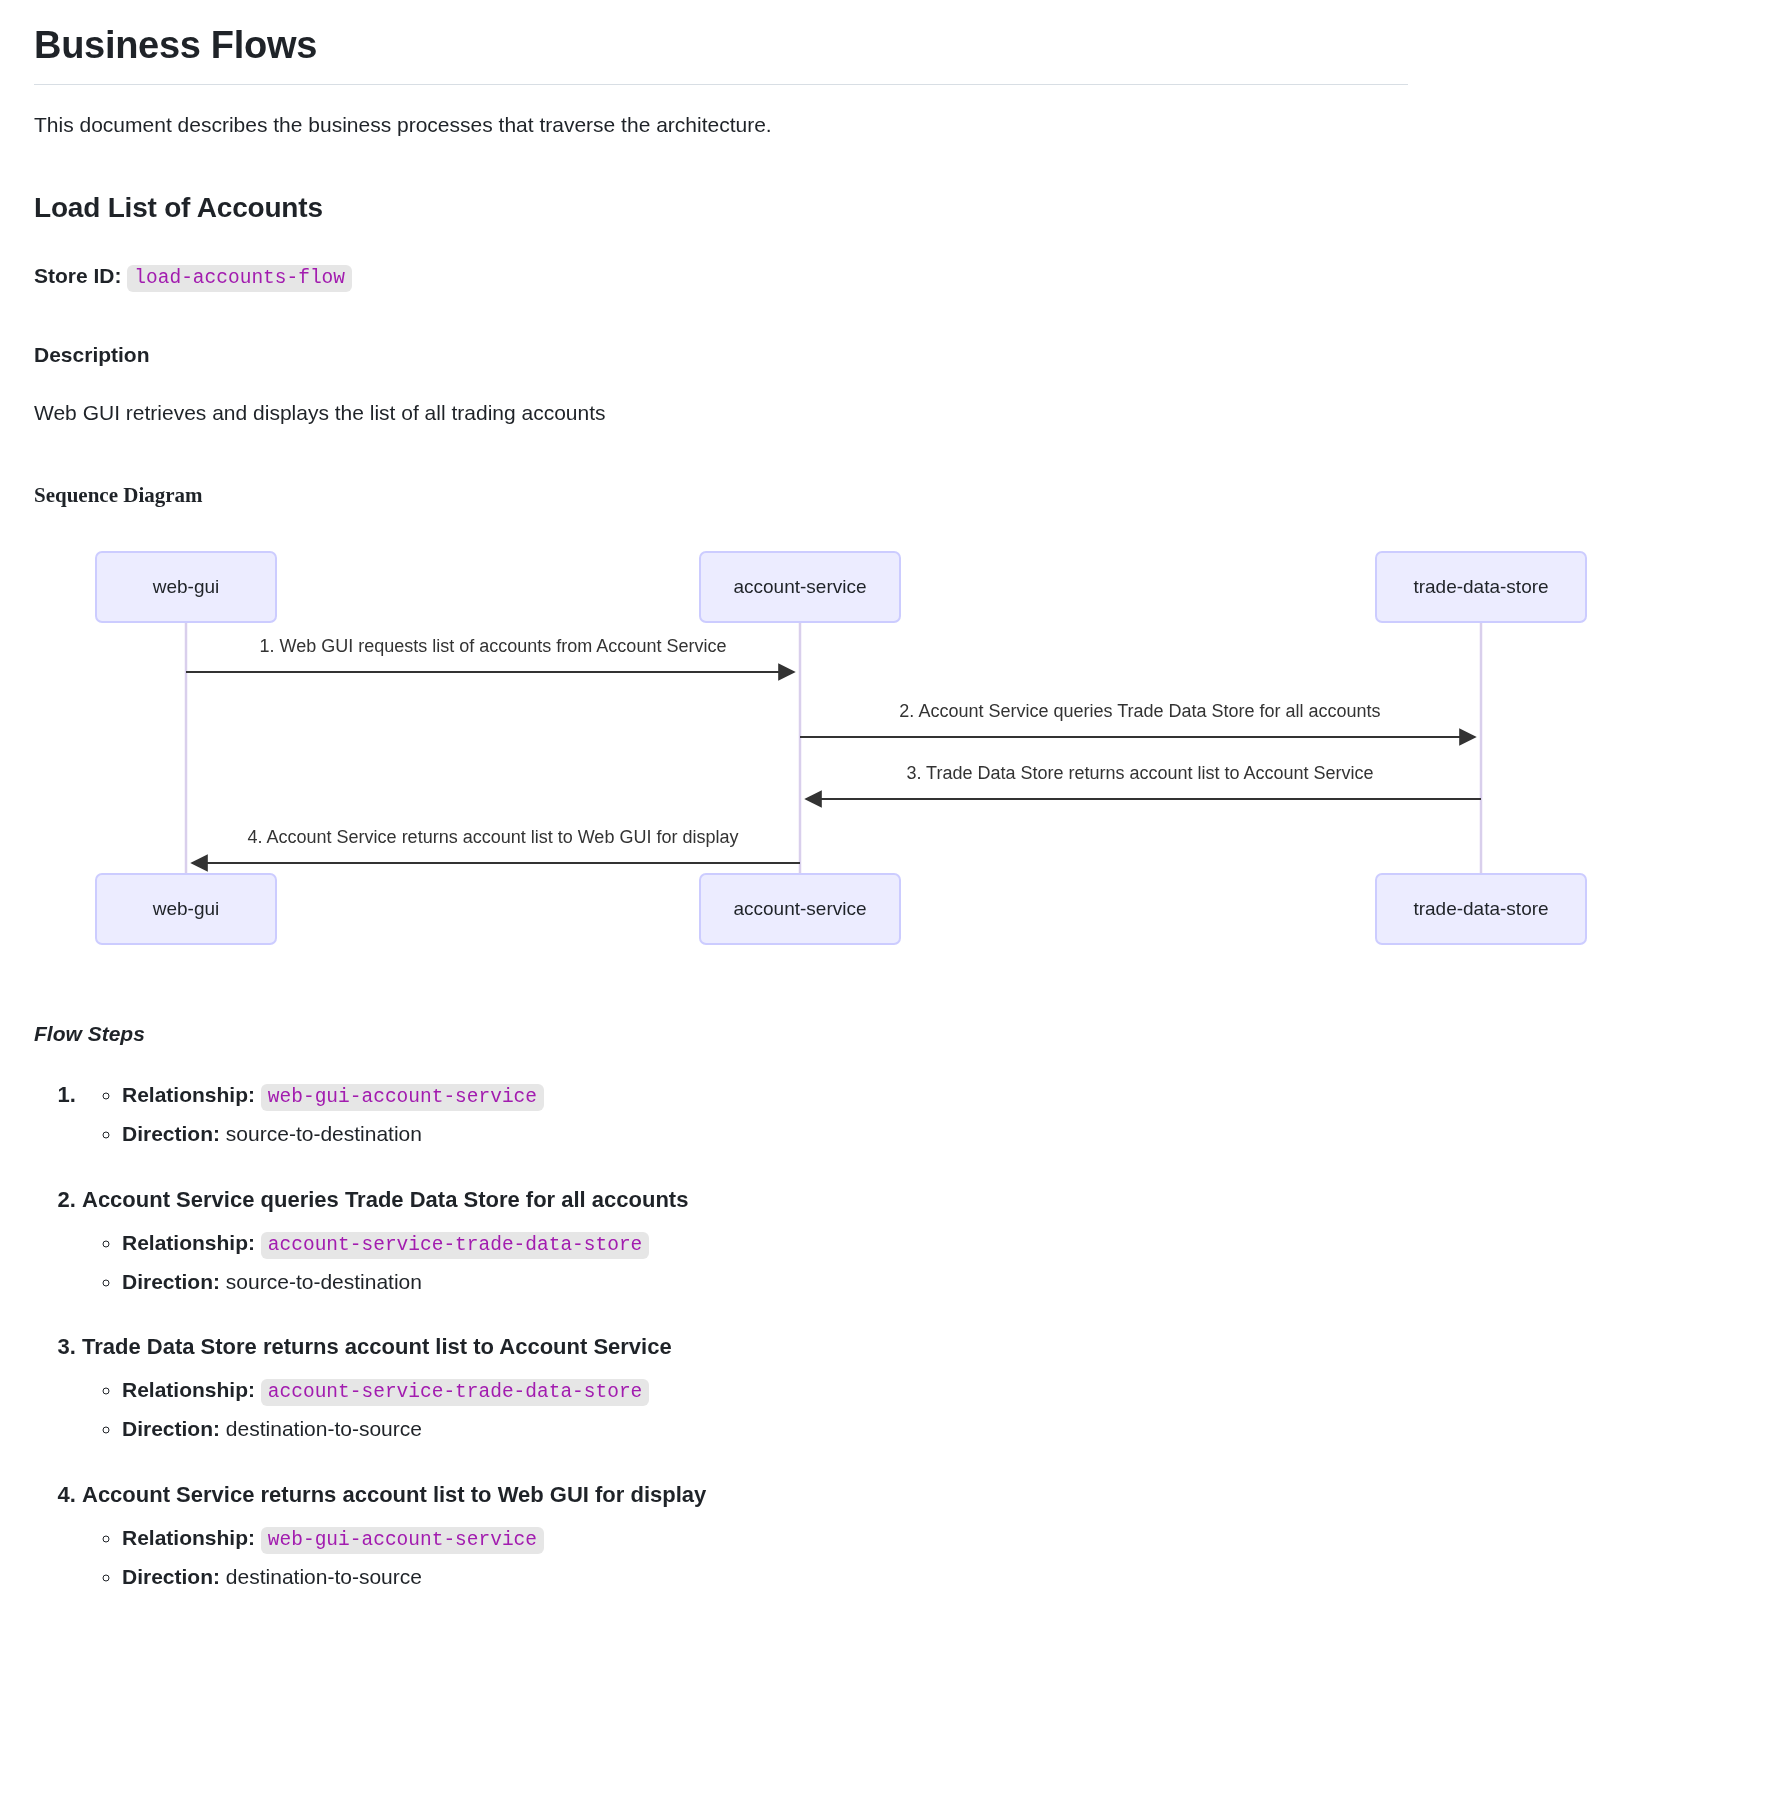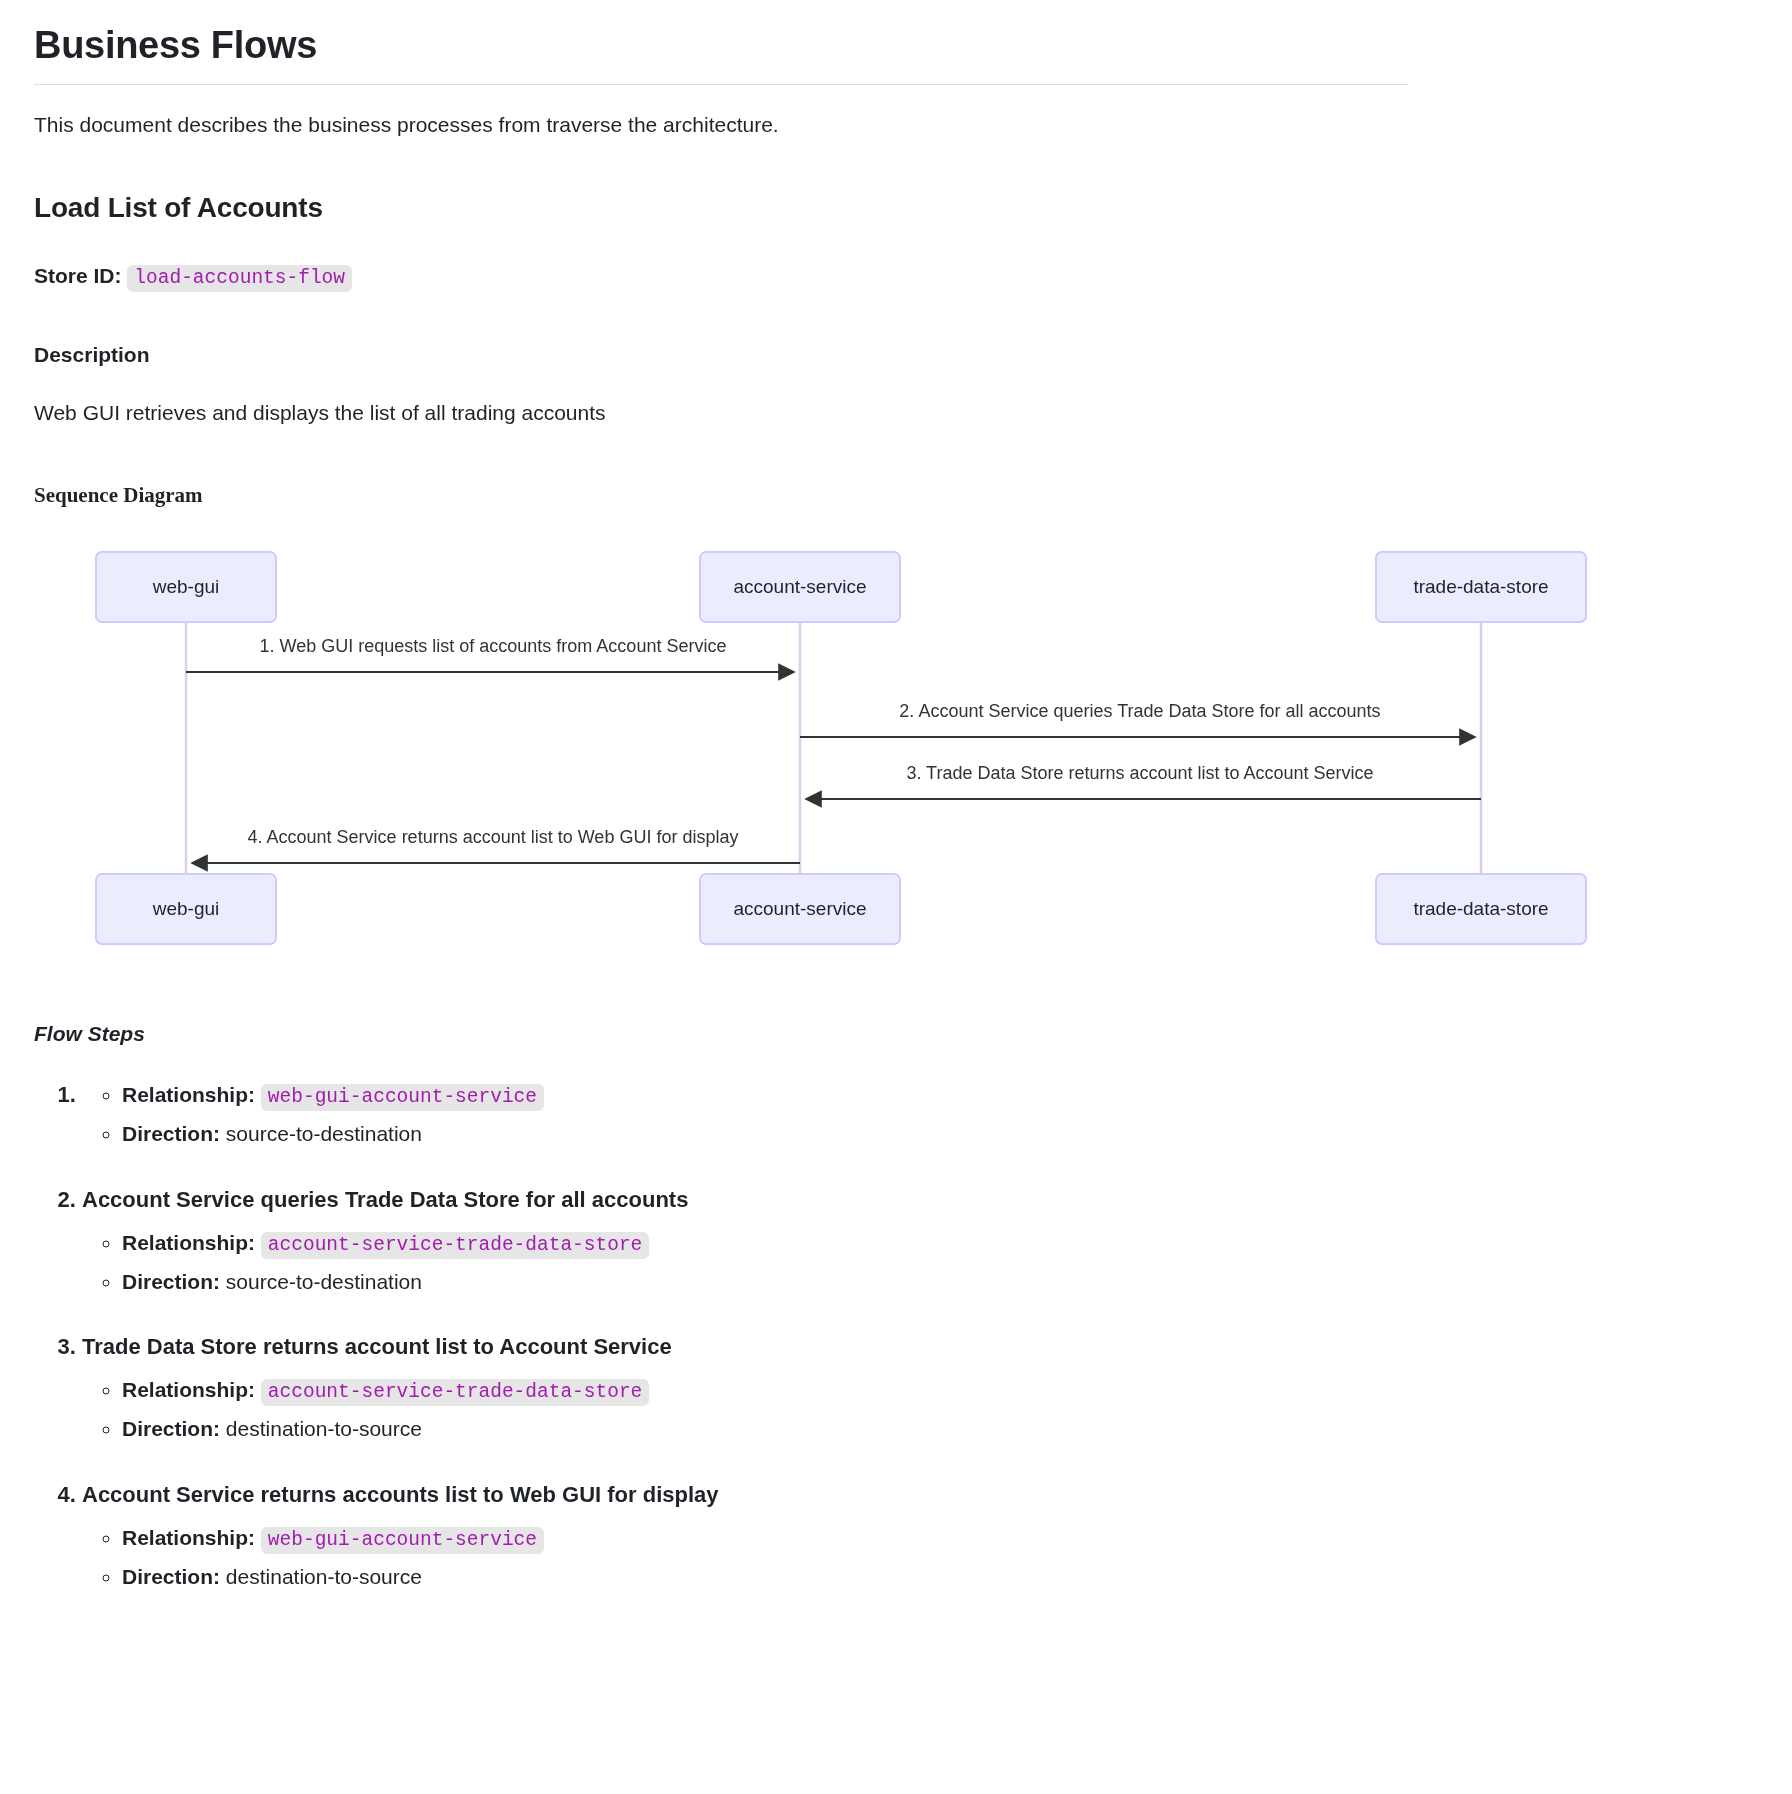--- a/index.html
+++ b/index.html
@@ -103,21 +103,21 @@
   ul.substeps > li b { font-weight: bold; }
   .dir-val { font-weight: normal; }
 </style>
 </head>
 <body>
 
 <div class="page">
 
   <h1 class="doc-title">Business Flows</h1>
 
-  <p class="intro">This document describes the business processes from traverse the architecture.</p>
+  <p class="intro">This document describes the business processes that traverse the architecture.</p>
 
   <h2 class="flow-title">Load List of Accounts</h2>
 
   <p class="uid-line">
     <b>Store ID:</b>
     <code class="inline">load-accounts-flow</code>
   </p>
 
   <h3 class="sub-head">Description</h3>
   <p class="desc-text">Web GUI retrieves and displays the list of all trading accounts</p>
@@ -227,21 +227,21 @@
           <code class="inline">account-service-trade-data-store</code>
         </li>
         <li>
           <b>Direction:</b>
           <span class="dir-val">destination-to-source</span>
         </li>
       </ul>
     </li>
 
     <li>
-      <span>Account Service returns accounts list to Web GUI for display</span>
+      <span>Account Service returns account list to Web GUI for display</span>
       <ul class="substeps">
         <li>
           <b>Relationship:</b>
           <code class="inline">web-gui-account-service</code>
         </li>
         <li>
           <b>Direction:</b>
           <span class="dir-val">destination-to-source</span>
         </li>
       </ul>

